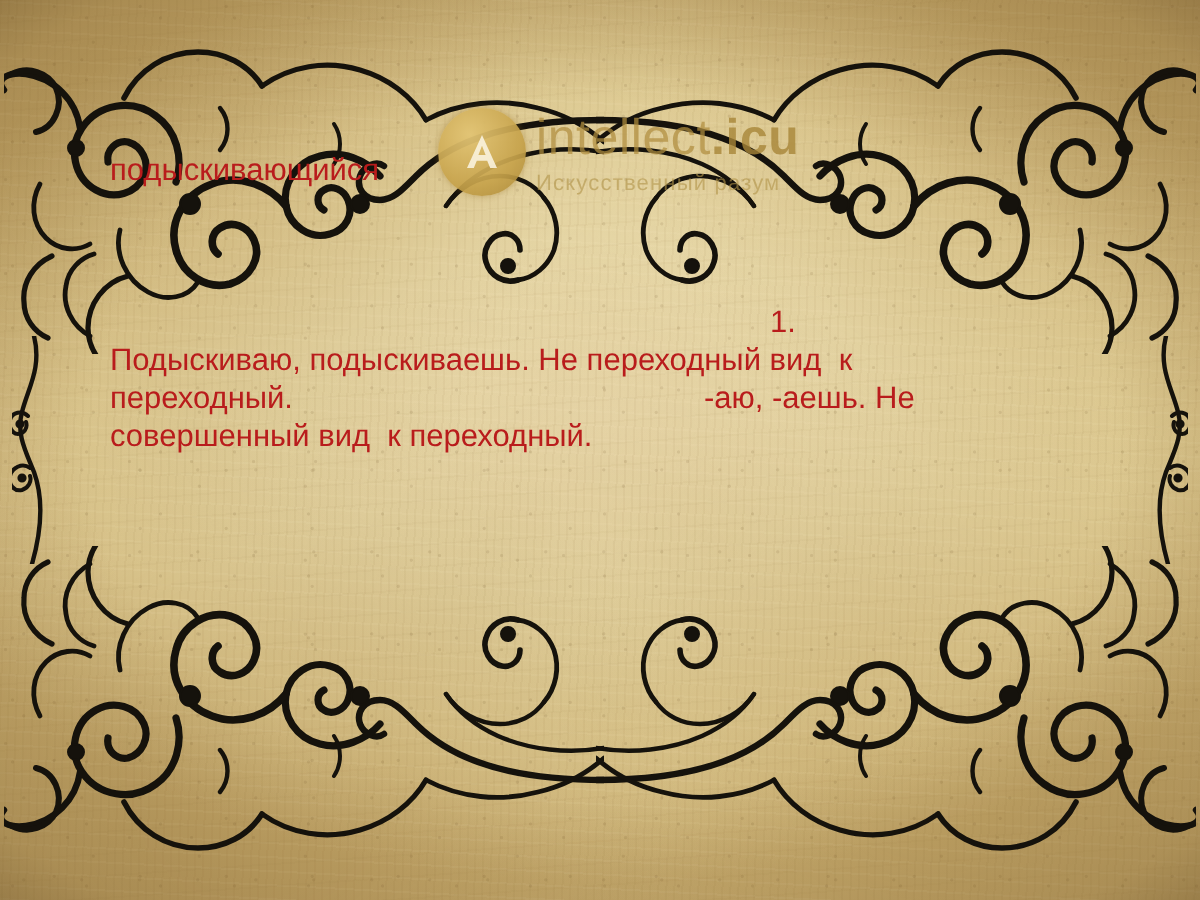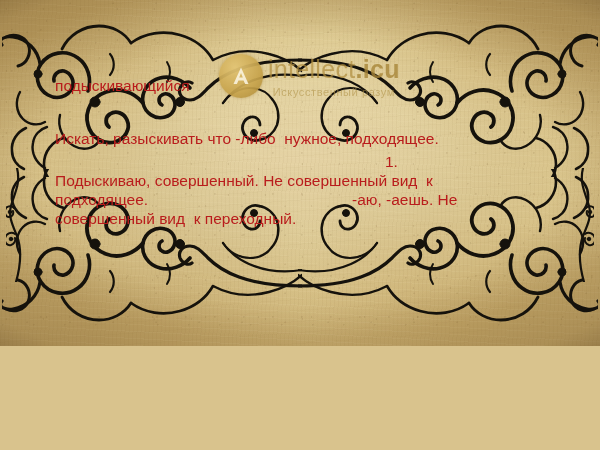--- a/index.html
+++ b/index.html
@@ -2,21 +2,21 @@
 <html><head>
 <meta charset="utf-8">
 <style>
   html,body{margin:0;padding:0;}
   body{
     width:600px;height:450px;overflow:hidden;
     font-family:"Liberation Sans","DejaVu Sans",sans-serif;
     background:#d9c38d;
   }
   #page{
-    position:relative;width:600px;height:346px;overflow:hidden;
+    position:relative;width:600px;height:450px;overflow:hidden;
     background:#e6d4a4;
   }
   
   .tex{position:absolute;inset:0;pointer-events:none;}
   .tex-base{
     background:
       radial-gradient(ellipse 62% 52% at 50% 46%, #f0e2b9 0%, #e9dbac 38%, #dfcc95 70%, #cbb175 100%),
       linear-gradient(#e7d7a6,#e7d7a6);
   }
   .tex-vig{
@@ -76,21 +76,20 @@
   }
   #wm-text{padding-top:5px;}
   #wm-title{
     font-size:25px;line-height:25px;letter-spacing:.3px;
     color:rgba(176,142,62,.72);
   }
   #wm-title b{font-weight:bold;color:rgba(168,134,56,.80);}
   #wm-sub{
     font-size:11px;line-height:14px;margin-top:3px;letter-spacing:.6px;
     color:rgba(178,148,74,.62);
-    text-align:center;
   }
 
   
   #content{
     position:absolute;left:0;top:0;width:600px;height:450px;
     color:#b91c1c;
     padding-left:44px;
   }
   .ln{position:absolute;white-space:pre;font-size:15.5px;line-height:19px;}
   .l-head{left:55px;top:76px;}
@@ -268,21 +267,20 @@
       </svg>
     </div>
     <div id="wm-text">
       <div id="wm-title"><span>intellect</span><b>.icu</b></div>
       <div id="wm-sub">Искусственный  разум</div>
     </div>
   </div>
 
   <div id="content">
     <div class="ln l-head">подыскивающийся</div>
-    <div class="ln l2">Искать, разыскивать что -либо  нужное, подходящее.</div>
     <div class="ln l-num">1.</div>
-    <div class="ln l3">Подыскиваю, совершенный. Не совершенный вид  к</div>
-    <div class="ln l4">подходящее.</div>
+    <div class="ln l3">Подыскиваю, подыскиваешь. Не переходный вид  к</div>
+    <div class="ln l4">переходный.</div>
     <div class="ln l4b">-аю, -аешь. Не</div>
     <div class="ln l5">совершенный вид  к переходный.</div>
   </div>
 
 </div>
 
 </body></html>

